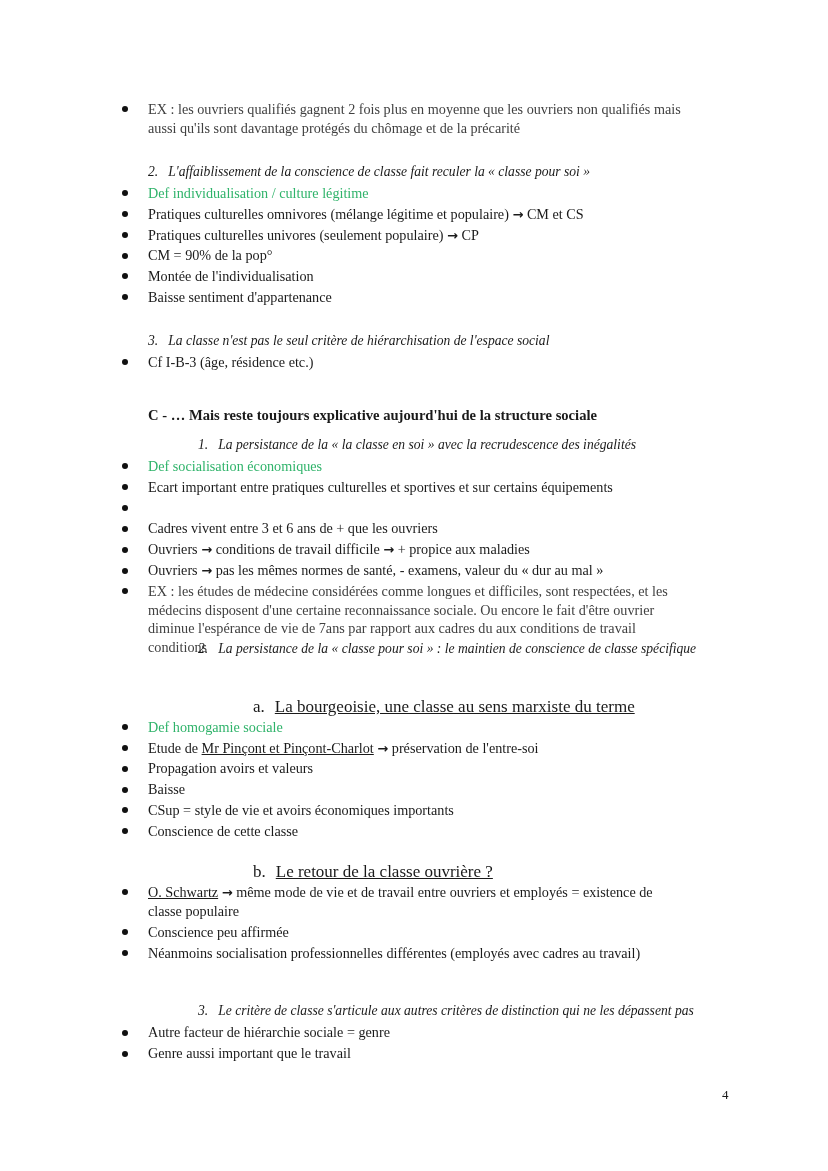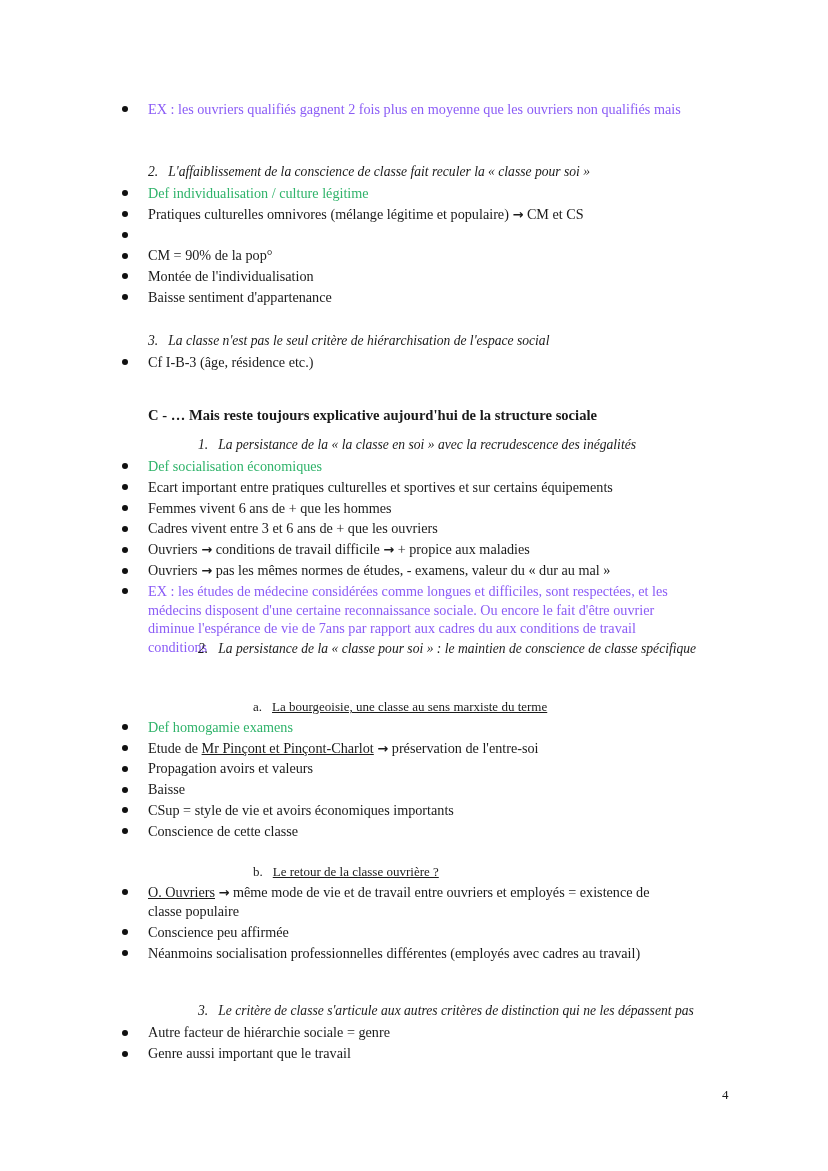--- a/index.html
+++ b/index.html
@@ -2,50 +2,52 @@
 <html><head>
   <meta charset="utf-8">
   <style>
     html, body { margin:0; padding:0; background:#ffffff; }
     body { width:828px; height:1171px; position:relative; overflow:hidden;
            font-family:"Liberation Serif","DejaVu Serif",serif; color:#1a1a1a; }
     .page { position:absolute; left:0; top:0; width:828px; height:1171px; }
     .line { position:absolute; font-size:14.2px; line-height:20px; white-space:nowrap; }
     .bullet { position:absolute; left:122px; width:6px; height:6px; border-radius:50%; background:#111; }
     .txt { position:absolute; left:148px; }
-    .blue { color:#8b5cf6; }
+    .blue { color:#404040; }
     .green { color:#2fb36a; }
     .italic-h { position:absolute; font-style:italic; font-size:13.6px; line-height:20px; white-space:nowrap; }
     .num { display:inline-block; margin-right:10px; }
     .bold-h { position:absolute; left:148px; font-weight:bold; font-size:14.6px; line-height:20px; white-space:nowrap; }
-    .sub-h { position:absolute; font-size:13px; line-height:18px; white-space:nowrap; }
+    .sub-h { position:absolute; font-size:17px; line-height:18px; white-space:nowrap; }
     .sub-h .u { text-decoration:underline; }
     .u { text-decoration:underline; }
     .arrow { font-family:"DejaVu Sans",sans-serif; font-weight:bold; font-size:13px; }
     .pagenum { position:absolute; left:722px; top:1087px; font-size:13px; }
   </style>
 </head>
 <body>
 
 <div class="page">
 
   <span class="bullet" style="top:106px"></span>
   <div class="line txt blue" style="top:99px">EX : les ouvriers qualifiés gagnent 2 fois plus en moyenne que les ouvriers non qualifiés mais</div>
+  <div class="line txt blue" style="top:118px">aussi qu'ils sont davantage protégés du chômage et de la précarité</div>
 
   <div class="italic-h" style="left:148px;top:162px">
     <span class="num">2.</span><span>L'affaiblissement de la conscience de classe fait reculer la « classe pour soi »</span>
   </div>
 
   <span class="bullet" style="top:190px"></span>
   <div class="line txt green" style="top:183px">Def individualisation / culture légitime</div>
 
   <span class="bullet" style="top:211px"></span>
   <div class="line txt" style="top:204px"><span>Pratiques culturelles omnivores (mélange légitime et populaire)</span> <span class="arrow">→</span> <span>CM et CS</span></div>
 
   <span class="bullet" style="top:232px"></span>
+  <div class="line txt" style="top:225px"><span>Pratiques culturelles univores (seulement populaire)</span> <span class="arrow">→</span> <span>CP</span></div>
 
   <span class="bullet" style="top:253px"></span>
   <div class="line txt" style="top:245px">CM = 90% de la pop°</div>
 
   <span class="bullet" style="top:273px"></span>
   <div class="line txt" style="top:266px">Montée de l'individualisation</div>
 
   <span class="bullet" style="top:294px"></span>
   <div class="line txt" style="top:287px">Baisse sentiment d'appartenance</div>
 
@@ -62,46 +64,45 @@
     <span class="num">1.</span><span>La persistance de la « la classe en soi » avec la recrudescence des inégalités</span>
   </div>
 
   <span class="bullet" style="top:463px"></span>
   <div class="line txt green" style="top:456px">Def socialisation économiques</div>
 
   <span class="bullet" style="top:484px"></span>
   <div class="line txt" style="top:477px">Ecart important entre pratiques culturelles et sportives et sur certains équipements</div>
 
   <span class="bullet" style="top:505px"></span>
-  <div class="line txt" style="top:498px">Femmes vivent 6 ans de + que les hommes</div>
 
   <span class="bullet" style="top:526px"></span>
   <div class="line txt" style="top:518px">Cadres vivent entre 3 et 6 ans de + que les ouvriers</div>
 
   <span class="bullet" style="top:547px"></span>
   <div class="line txt" style="top:539px"><span>Ouvriers</span> <span class="arrow">→</span> <span>conditions de travail difficile</span> <span class="arrow">→</span> <span>+ propice aux maladies</span></div>
 
   <span class="bullet" style="top:568px"></span>
-  <div class="line txt" style="top:560px"><span>Ouvriers</span> <span class="arrow">→</span> <span>pas les mêmes normes de études, - examens, valeur du « dur au mal »</span></div>
+  <div class="line txt" style="top:560px"><span>Ouvriers</span> <span class="arrow">→</span> <span>pas les mêmes normes de santé, - examens, valeur du « dur au mal »</span></div>
 
   <span class="bullet" style="top:588px"></span>
   <div class="line txt blue" style="top:600px">médecins disposent d'une certaine reconnaissance sociale. Ou encore le fait d'être ouvrier</div>
   <div class="line txt blue" style="top:581px">EX : les études de médecine considérées comme longues et difficiles, sont respectées, et les</div>
   <div class="line txt blue" style="top:618px">diminue l'espérance de vie de 7ans par rapport aux cadres du aux conditions de travail</div>
   <div class="line txt blue" style="top:637px">conditions</div>
 
   <div class="italic-h" style="left:198px;top:639px">
     <span class="num">2.</span><span>La persistance de la « classe pour soi » : le maintien de conscience de classe spécifique</span>
   </div>
   <div class="sub-h" style="left:253px;top:698px">
     <span class="num">a.</span><span class="u">La bourgeoisie, une classe au sens marxiste du terme</span>
   </div>
 
   <span class="bullet" style="top:724px"></span>
-  <div class="line txt green" style="top:717px">Def homogamie examens</div>
+  <div class="line txt green" style="top:717px">Def homogamie sociale</div>
 
   <span class="bullet" style="top:745px"></span>
   <div class="line txt" style="top:738px"><span>Etude de</span> <span class="u">Mr Pinçont et Pinçont-Charlot</span> <span class="arrow">→</span> <span>préservation de l'entre-soi</span></div>
 
   <span class="bullet" style="top:766px"></span>
   <div class="line txt" style="top:758px">Propagation avoirs et valeurs</div>
 
   <span class="bullet" style="top:787px"></span>
   <div class="line txt" style="top:779px">Baisse</div>
 
@@ -109,21 +110,21 @@
   <div class="line txt" style="top:800px">CSup = style de vie et avoirs économiques importants</div>
 
   <span class="bullet" style="top:828px"></span>
   <div class="line txt" style="top:821px">Conscience de cette classe</div>
 
   <div class="sub-h" style="left:253px;top:863px">
     <span class="num">b.</span><span class="u">Le retour de la classe ouvrière ?</span>
   </div>
 
   <span class="bullet" style="top:889px"></span>
-  <div class="line txt" style="top:882px"><span class="u">O. Ouvriers</span> <span class="arrow">→</span> <span>même mode de vie et de travail entre ouvriers et employés = existence de</span></div>
+  <div class="line txt" style="top:882px"><span class="u">O. Schwartz</span> <span class="arrow">→</span> <span>même mode de vie et de travail entre ouvriers et employés = existence de</span></div>
   <div class="line txt" style="top:901px">classe populaire</div>
 
   <span class="bullet" style="top:929px"></span>
   <div class="line txt" style="top:922px">Conscience peu affirmée</div>
 
   <span class="bullet" style="top:950px"></span>
   <div class="line txt" style="top:943px">Néanmoins socialisation professionnelles différentes (employés avec cadres au travail)</div>
 
   <div class="italic-h" style="left:198px;top:1001px">
     <span class="num">3.</span><span>Le critère de classe s'articule aux autres critères de distinction qui ne les dépassent pas</span>

